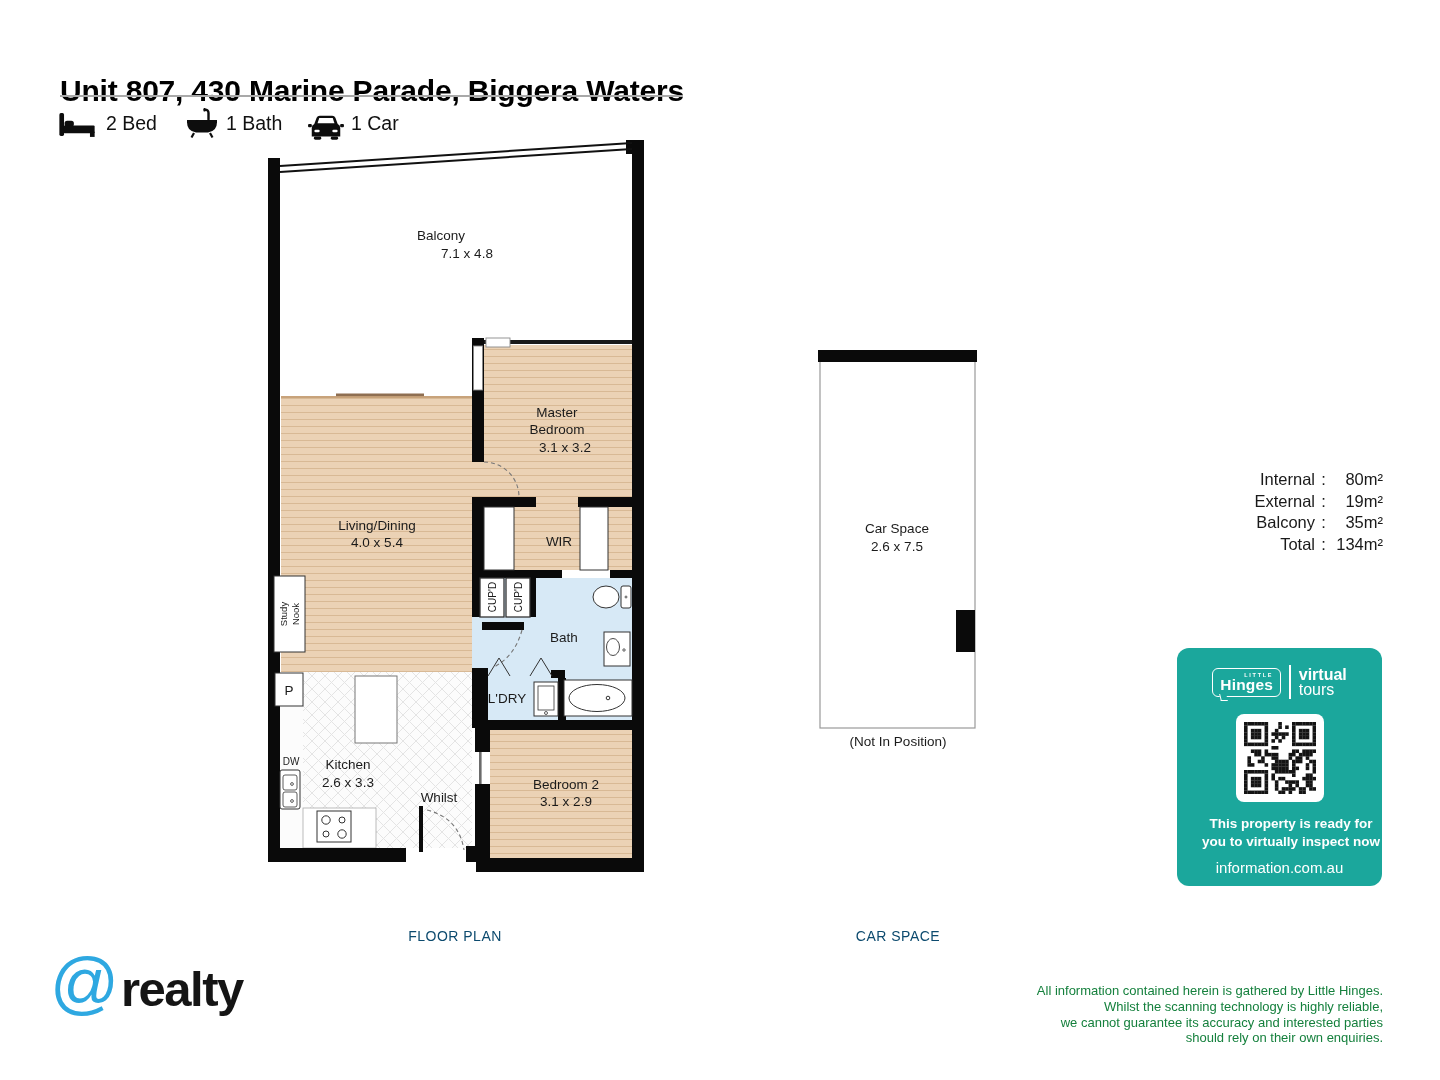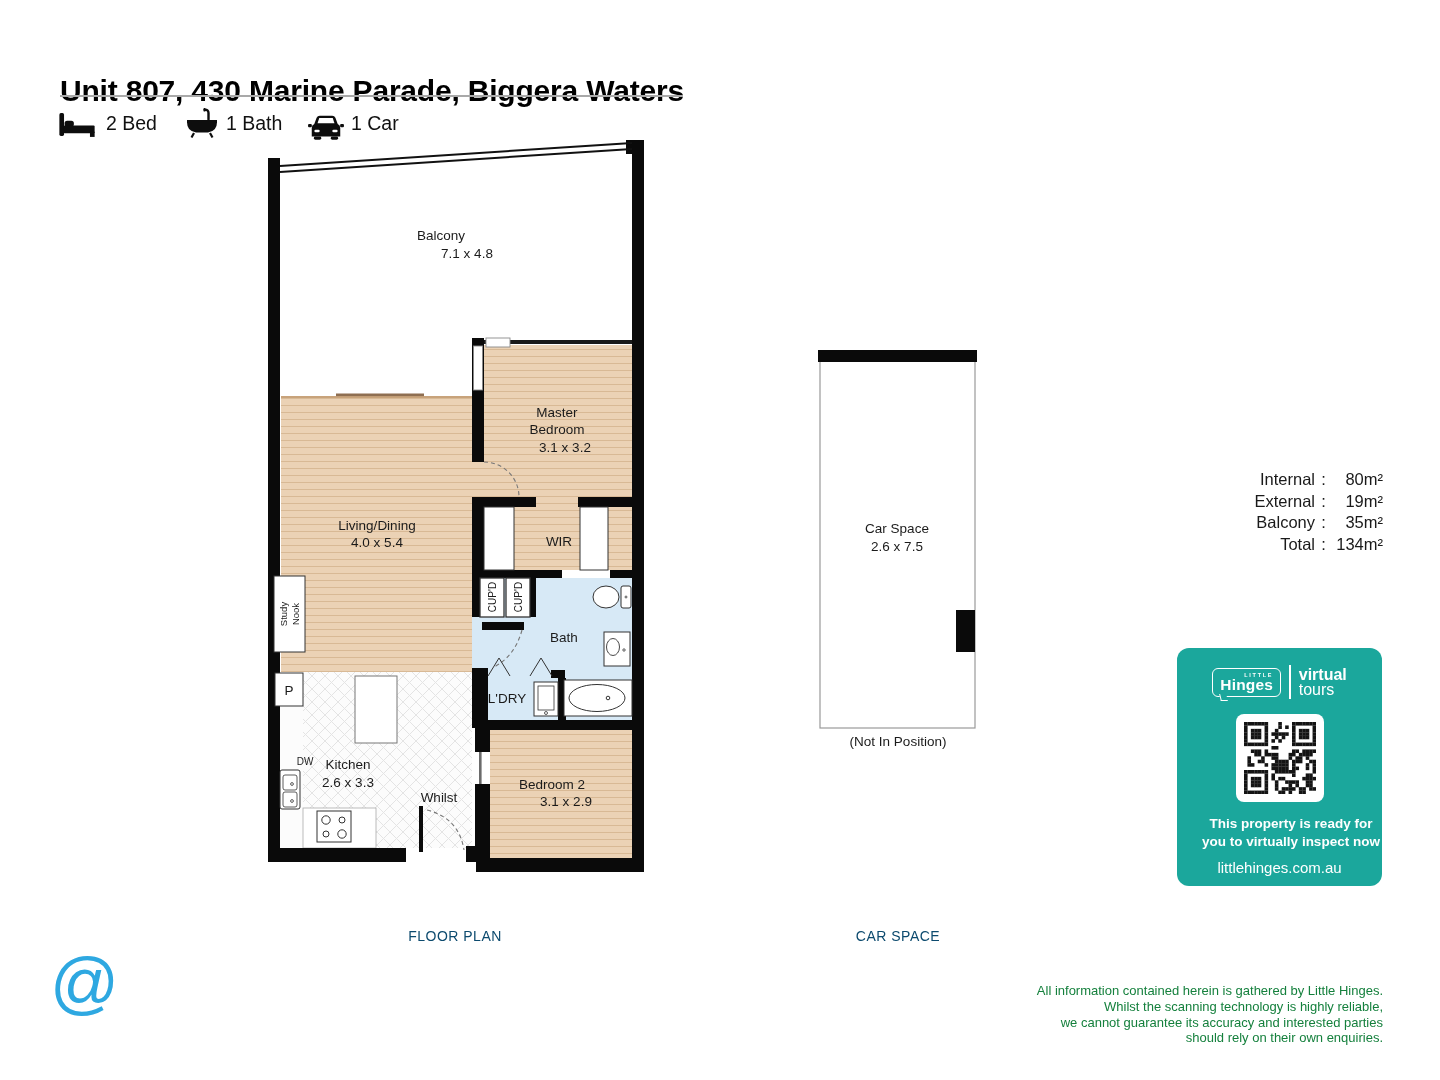--- a/index.html
+++ b/index.html
@@ -9,21 +9,21 @@
   }
   .abs{position:absolute;}
   .page-title{position:absolute;left:60px;top:54px;font-size:30px;font-weight:bold;letter-spacing:-.2px;color:#000000;}
   .title-rule{position:absolute;left:60px;top:95px;width:623px;height:2px;background:#a9a9a9;}
   .feat-label{position:absolute;font-size:19.5px;color:#111;}
   .plan-svg{position:absolute;left:0;top:0;}
   .lbl{position:absolute;transform:translate(-50%,-50%);font-size:13.5px;color:#1b1b1b;
        text-align:center;white-space:nowrap;line-height:1.26;}
   .lbl.wrap{white-space:normal;}
   .lbl.v{transform:translate(-50%,-50%) rotate(-90deg);}
-  .lbl.tiny{font-size:10px;padding-left:28px;}
+  .lbl.tiny{font-size:10px;}
   .section-label{position:absolute;transform:translate(-50%,-50%);font-size:14px;color:#0c4a6e;letter-spacing:.5px;}
   
   .areas{position:absolute;right:57px;top:469px;font-size:16.5px;color:#1a1a1a;}
   .areas .row{display:flex;justify-content:flex-end;line-height:21.6px;}
   .areas .a-label{text-align:right;}
   .areas .a-colon{width:17px;text-align:center;}
   .areas .a-val{width:51px;text-align:right;}
   
   .badge{position:absolute;left:1177px;top:648px;width:205px;height:238px;border-radius:12px;
          background:#1BA79C;color:#fff;text-align:center;}
@@ -211,21 +211,21 @@
 
 <div class="lbl" style="left:559px;top:541px">WIR</div>
 <div class="lbl" style="left:564px;top:637px">Bath</div>
 <div class="lbl" style="left:507px;top:698px">L'DRY</div>
 
 <div class="lbl" style="left:348px;top:764px">Kitchen</div>
 <div class="lbl" style="left:348px;top:782px">2.6 x 3.3</div>
 
 <div class="lbl" style="left:439px;top:797px">Whilst</div>
 
-<div class="lbl" style="left:552px;top:784px">Bedroom 2</div>
+<div class="lbl" style="left:566px;top:784px">Bedroom 2</div>
 <div class="lbl" style="left:566px;top:801px">3.1 x 2.9</div>
 
 <div class="lbl v wrap" style="left:290px;top:614px;width:42px;font-size:9.5px">Study Nook</div>
 <div class="lbl v" style="left:493px;top:597px;font-size:10px">CUP'D</div>
 <div class="lbl v" style="left:519px;top:597px;font-size:10px">CUP'D</div>
 <div class="lbl" style="left:289px;top:690px">P</div>
 <div class="lbl tiny" style="left:291px;top:762px">DW</div>
 
 <div class="lbl" style="left:897px;top:528px">Car Space</div>
 <div class="lbl" style="left:897px;top:546px">2.6 x 7.5</div>
@@ -490,25 +490,26 @@
         <rect x="68.57" y="44.57" width="3.58" height="3.58" fill="#141414"></rect>
         <rect x="68.57" y="48.00" width="3.58" height="3.58" fill="#141414"></rect>
         <rect x="68.57" y="54.86" width="3.58" height="3.58" fill="#141414"></rect>
         <rect x="68.57" y="65.14" width="3.58" height="3.58" fill="#141414"></rect>
       </svg>
   </div>
   <div class="badge-msg">
     <div>This property is ready for</div>
     <div>you to virtually inspect now</div>
   </div>
-  <div class="badge-site">littlehinges.com.au</div>
+  <div class="badge-site">information.com.au</div>
 </div>
 
 <div class="brand">
   <span class="at" id="at-glyph" style="color: rgb(46, 168, 225);">@</span>
+    <span class="realty">realty</span>
 </div>
 
 <div class="disclaimer">
   <div>All information contained herein is gathered by Little Hinges.</div>
   <div>Whilst the scanning technology is highly reliable,</div>
   <div>we cannot guarantee its accuracy and interested parties</div>
   <div>should rely on their own enquiries.</div>
 </div>
 
 </body></html>

